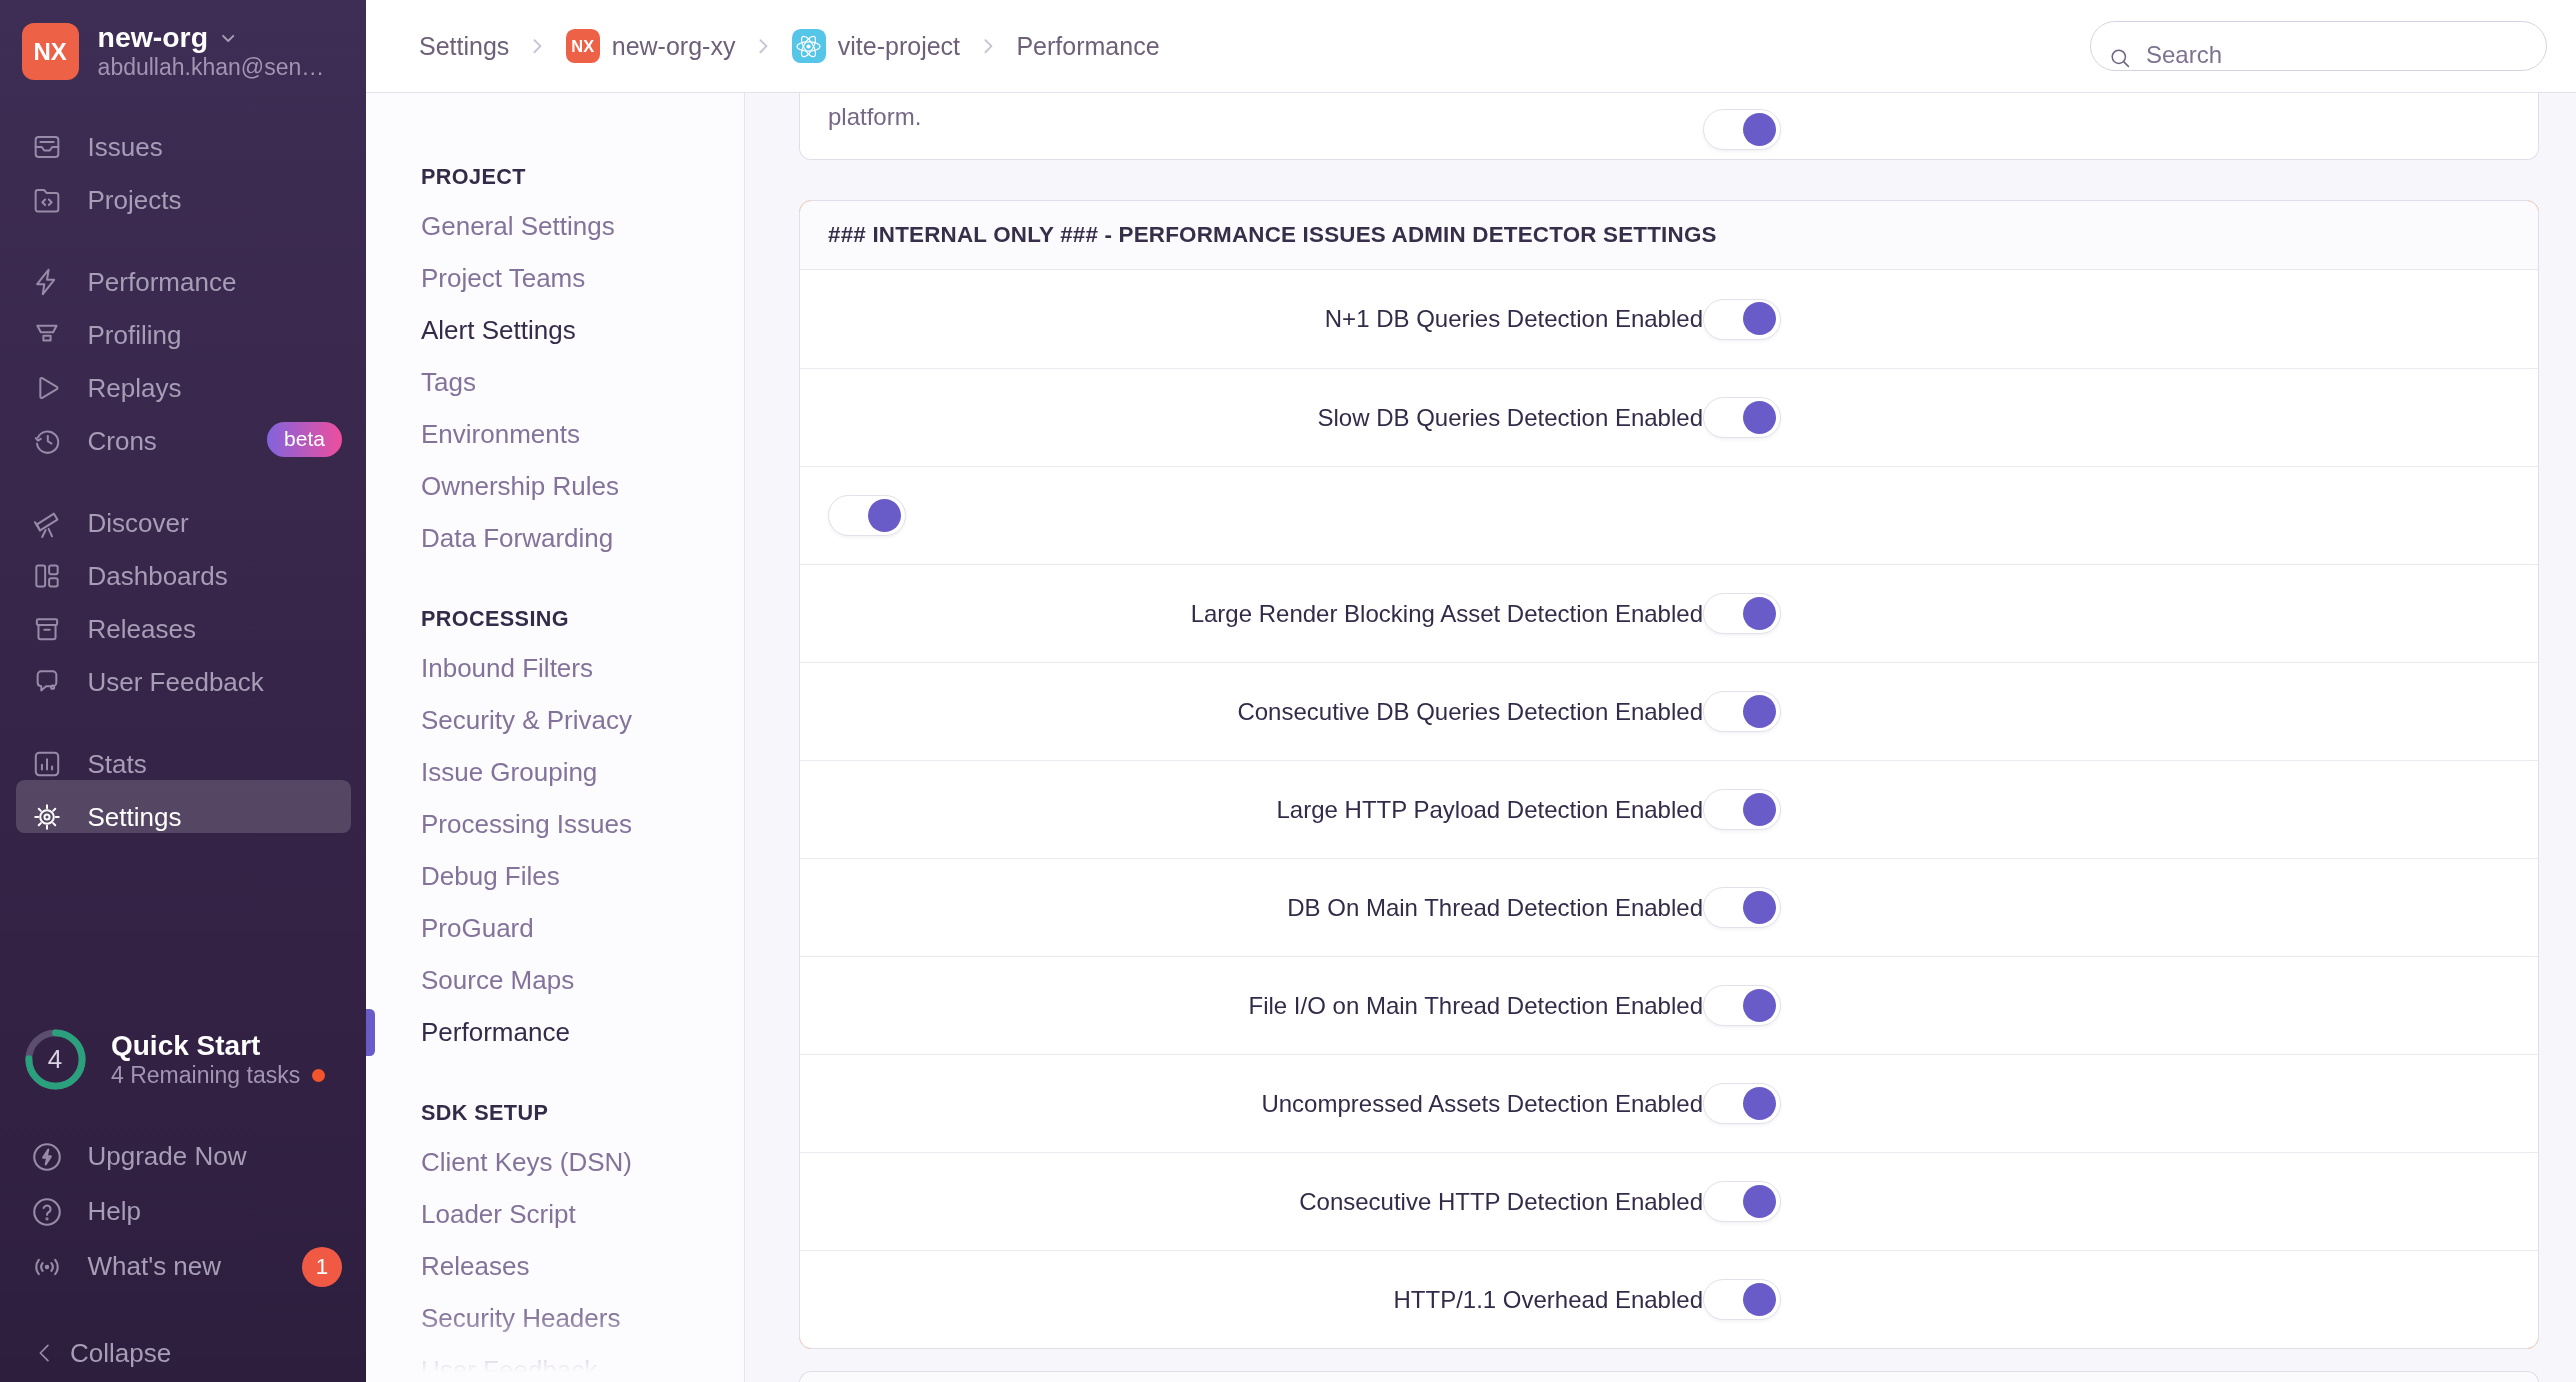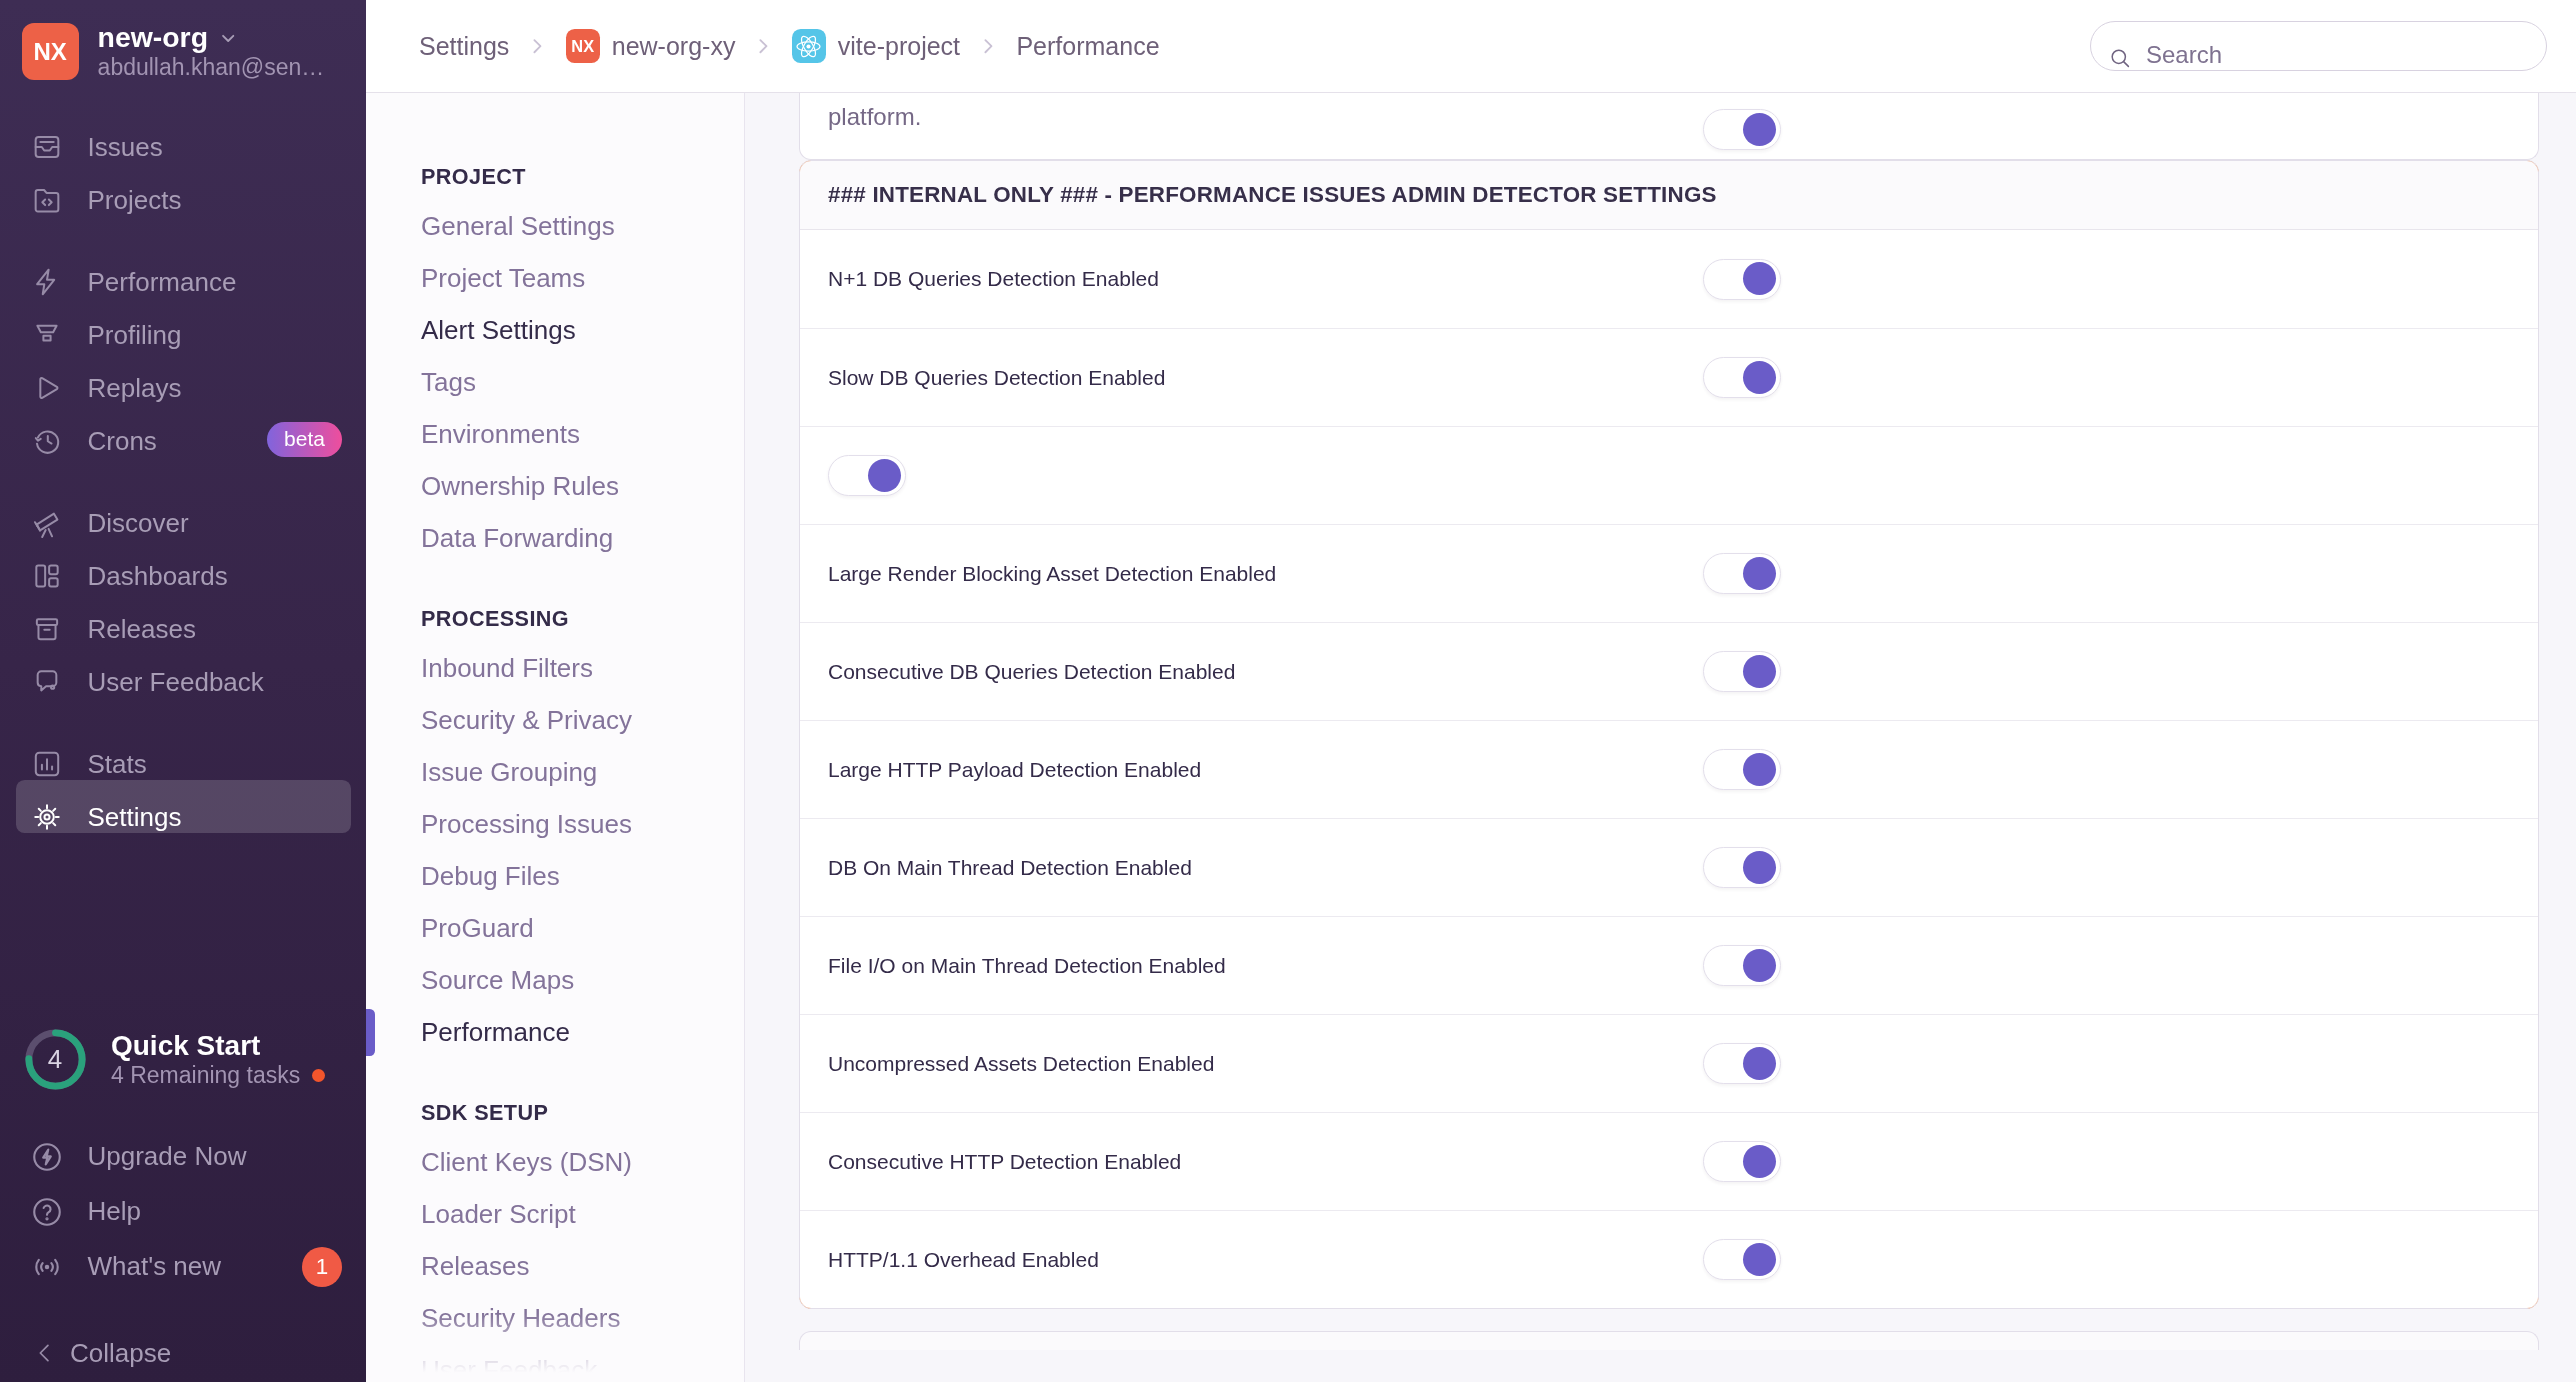--- a/index.html
+++ b/index.html
@@ -83,26 +83,26 @@
   .sub-item.active{color:#342b49;}
   .sub-item.active::before{content:'';position:absolute;left:-55px;top:2.6px;width:8.6px;height:47px;
     background:#6a5cc8;border-radius:0 5.2px 5.2px 0;}
 
   
   .content{flex:1;background:#f7f6fa;padding:0 37px 4px 54px;overflow:hidden;min-width:0;}
   .card{background:#fff;border:1.7px solid #e2dee9;}
   .clipped-top{position:relative;height:67px;border-top:none;border-radius:0 0 12px 12px;overflow:hidden;}
   .clipped-text{padding:10.3px 0 0 28px;font-size:24px;color:#756886;}
   .clipped-toggle{position:absolute;left:903px;top:-22.4px;}
-  .panel{border:1.7px solid #e2dee9;border-radius:12px;background:#f97316;overflow:hidden;}
+  .panel{margin-top:40px;border:1.7px solid #e2dee9;border-radius:12px;background:#f97316;overflow:hidden;text-align:right;}
   .panel-header{height:69px;display:flex;align-items:center;padding:0 28px;background:#fbfafc;
     border-bottom:1.7px solid #e8e5ec;font-size:22.4px;font-weight:bold;color:#372f4a;letter-spacing:0.2px;}
   .row{height:98px;display:flex;align-items:center;padding:0 28px;background:#fff;}
   .rows-wrap .row + .row{border-top:1.7px solid #eceaf0;}
-  .row-label{flex:0 0 875px;font-size:21px;color:#342b49;}
+  .row-label{flex:0 0 875px;font-size:24px;color:#342b49;}
   .clipped-bottom{margin-top:22.4px;height:19px;border-bottom:none;border-radius:12px 12px 0 0;background:#fbfafc;}
 
   
   .toggle{position:relative;width:78px;height:41px;border-radius:21px;background:#fff;
     border:1.7px solid #e3dfeb;box-shadow:0 1.7px 3.4px rgba(43,34,51,.06);}
   .knob{position:absolute;top:2.6px;left:4.3px;width:33px;height:33px;border-radius:50%;background:#d9d3e2;}
   .toggle.on .knob,.row.on .toggle .knob{left:auto;right:4.3px;background:#6a5cc8;}
 </style>
 </head>
 <body>

